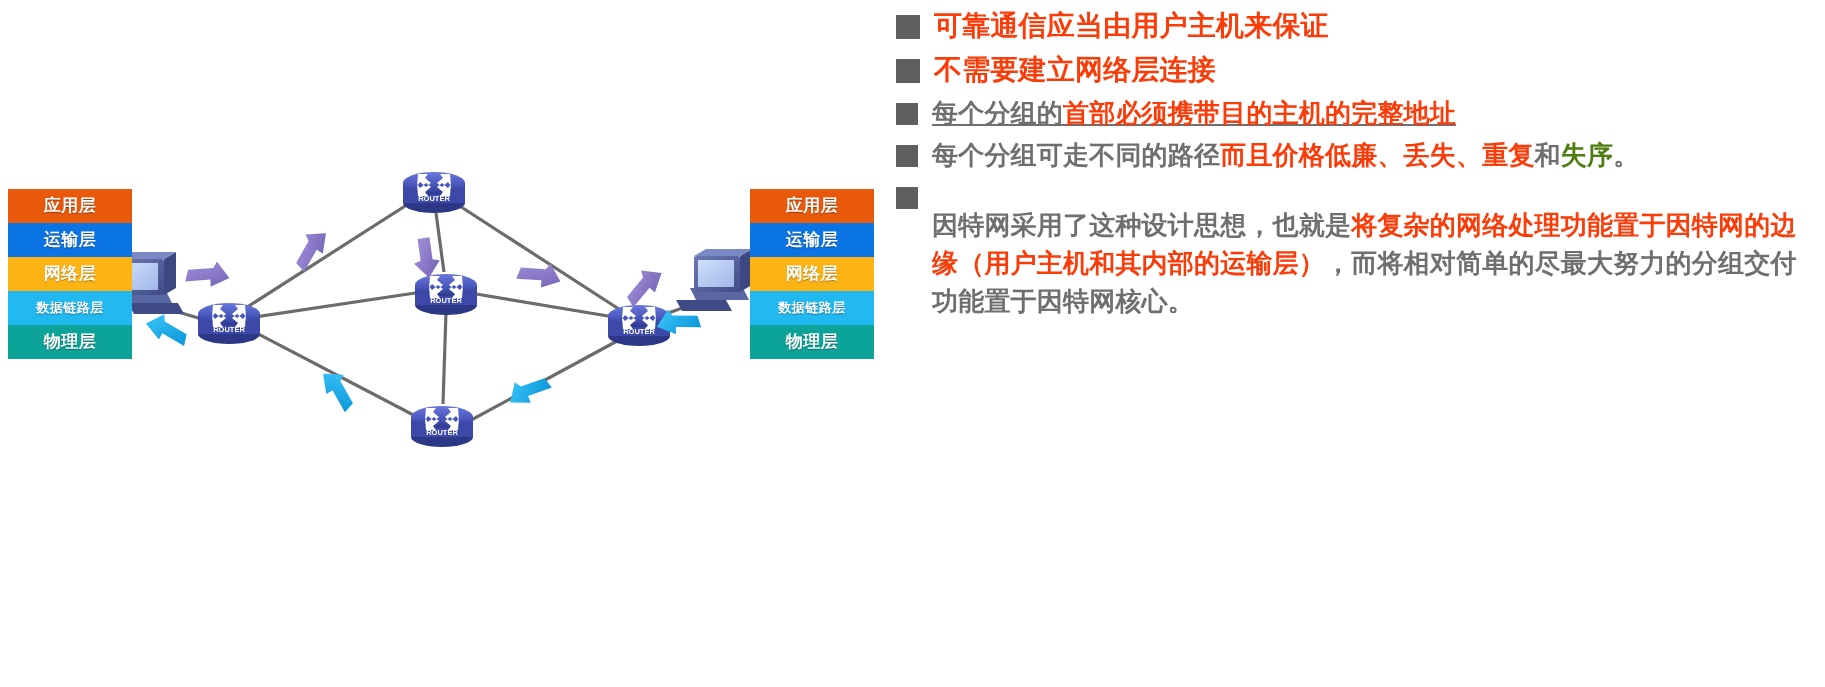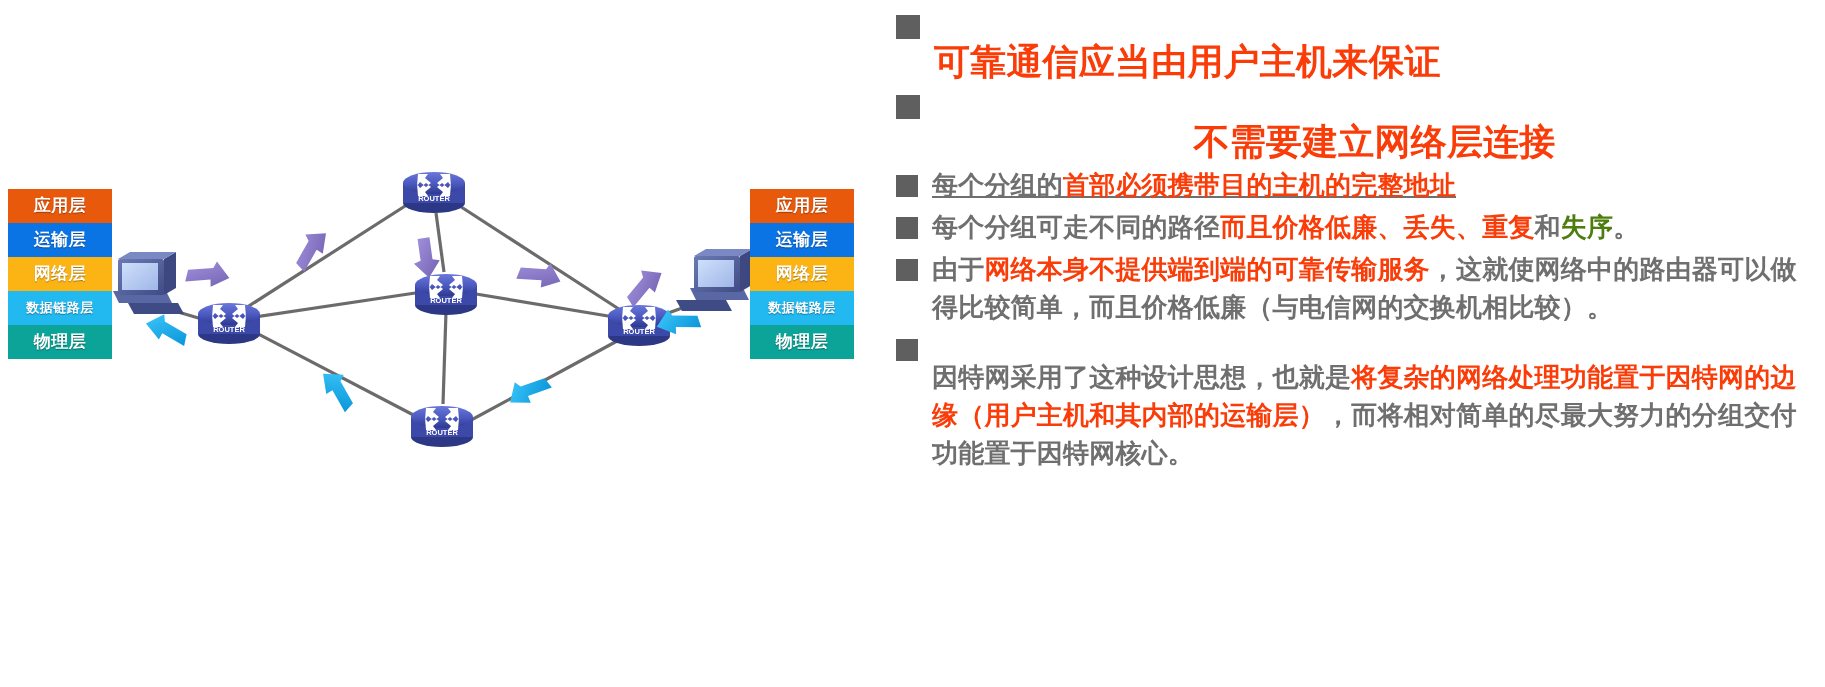--- a/index.html
+++ b/index.html
@@ -5,21 +5,21 @@
   html,body{margin:0;padding:0;background:#ffffff;}
   body{
     width:1825px;height:687px;position:relative;overflow:hidden;
     font-family:"Liberation Sans","DejaVu Sans",sans-serif;
   }
 
   
   #diagram{position:absolute;left:0;top:0;width:880px;height:687px;}
   #diagram svg{position:absolute;left:0;top:0;}
 
-  .stack{position:absolute;width:104px;border-radius:18px;}
+  .stack{position:absolute;width:124px;border-radius:18px;}
   .stack .layer{
     height:34px;line-height:34px;text-align:center;
     color:#ffffff;font-weight:bold;font-size:17px;
     letter-spacing:0.5px;
     text-shadow:0 1px 1px rgba(0,0,0,.35);
     white-space:nowrap;
   }
   .stack .layer.small{font-size:13px;}
   #stack-left{left:8px;top:189px;}
   #stack-right{left:750px;top:189px;}
@@ -37,21 +37,21 @@
     flex:0 0 auto;width:22px;height:22px;background:#5f5f5f;
     margin:9px 14px 0 12px;
   }
   .btext{
     flex:1 1 auto;
     font-size:26px;line-height:38px;font-weight:bold;
     color:#6f6f6f;
     letter-spacing:0.2px;
   }
   .btext .hl{color:#fa3c09;}
-  .b-big .btext{font-size:36px;line-height:40px;margin-top:36px;}
+  .b-big .btext{font-size:28px;line-height:40px;}
   .b-big .marker{width:24px;height:24px;margin-top:9px;}
 </style>
 </head>
 <body>
 
 <div id="diagram">
 
   <svg width="880" height="687" viewBox="0 0 880 687">
     <defs>
       <linearGradient id="rg" x1="0" y1="0" x2="0" y2="1">
@@ -211,31 +211,27 @@
   </div>
 </div>
 
 <div id="bullets">
     <div class="bullet b-big">
       <span class="marker" style="background: rgb(95, 95, 95);"></span>
       <div class="btext" style="color: rgb(111, 111, 111);"><span class="hl" style="color: rgb(250, 60, 9);">可靠通信应当由用户主机来保证</span></div>
     </div>
     <div class="bullet b-big">
       <span class="marker" style="background: rgb(95, 95, 95);"></span>
-      <div class="btext" style="color: rgb(111, 111, 111); text-align: center;"><span class="hl" style="color: rgb(250, 60, 9);">不需要建立网络层连接</span></div>
+      <div class="btext" style="color: rgb(111, 111, 111);"><span class="hl" style="color: rgb(250, 60, 9);">不需要建立网络层连接</span></div>
     </div>
     <div class="bullet">
       <span class="marker" style="background: rgb(95, 95, 95);"></span>
       <div class="btext" style="color: rgb(111, 111, 111); text-decoration: underline;"><span>每个分组的</span><span class="hl" style="color: rgb(250, 60, 9);">首部必须携带目的主机的完整地址</span></div>
     </div>
     <div class="bullet">
       <span class="marker" style="background: rgb(95, 95, 95);"></span>
       <div class="btext" style="color: rgb(111, 111, 111);"><span>每个分组可走不同的路径</span><span class="hl" style="color: rgb(250, 60, 9);">而且价格低廉、丢失、重复</span><span>和</span><span class="hl" style="color: #4d7c0f;">失序</span><span>。</span></div>
     </div>
     <div class="bullet">
       <span class="marker" style="background: rgb(95, 95, 95);"></span>
-      <div class="btext" style="color: rgb(111, 111, 111);"><span>由于</span><span class="hl" style="color: rgb(250, 60, 9);">网络本身不提供端到端的可靠传输服务</span><span>，这就使网络中的路由器可以做得比较简单，而且价格低廉（与电信网的交换机相比较）。</span></div>
-    </div>
-    <div class="bullet">
-      <span class="marker" style="background: rgb(95, 95, 95);"></span>
       <div class="btext" style="color: rgb(111, 111, 111); margin-top: 28px;"><span>因特网采用了这种设计思想，也就是</span><span class="hl" style="color: rgb(250, 60, 9);">将复杂的网络处理功能置于因特网的边缘（用户主机和其内部的运输层）</span><span>，而将相对简单的尽最大努力的分组交付功能置于因特网核心。</span></div>
     </div>
   </div>
 
 </body></html>

